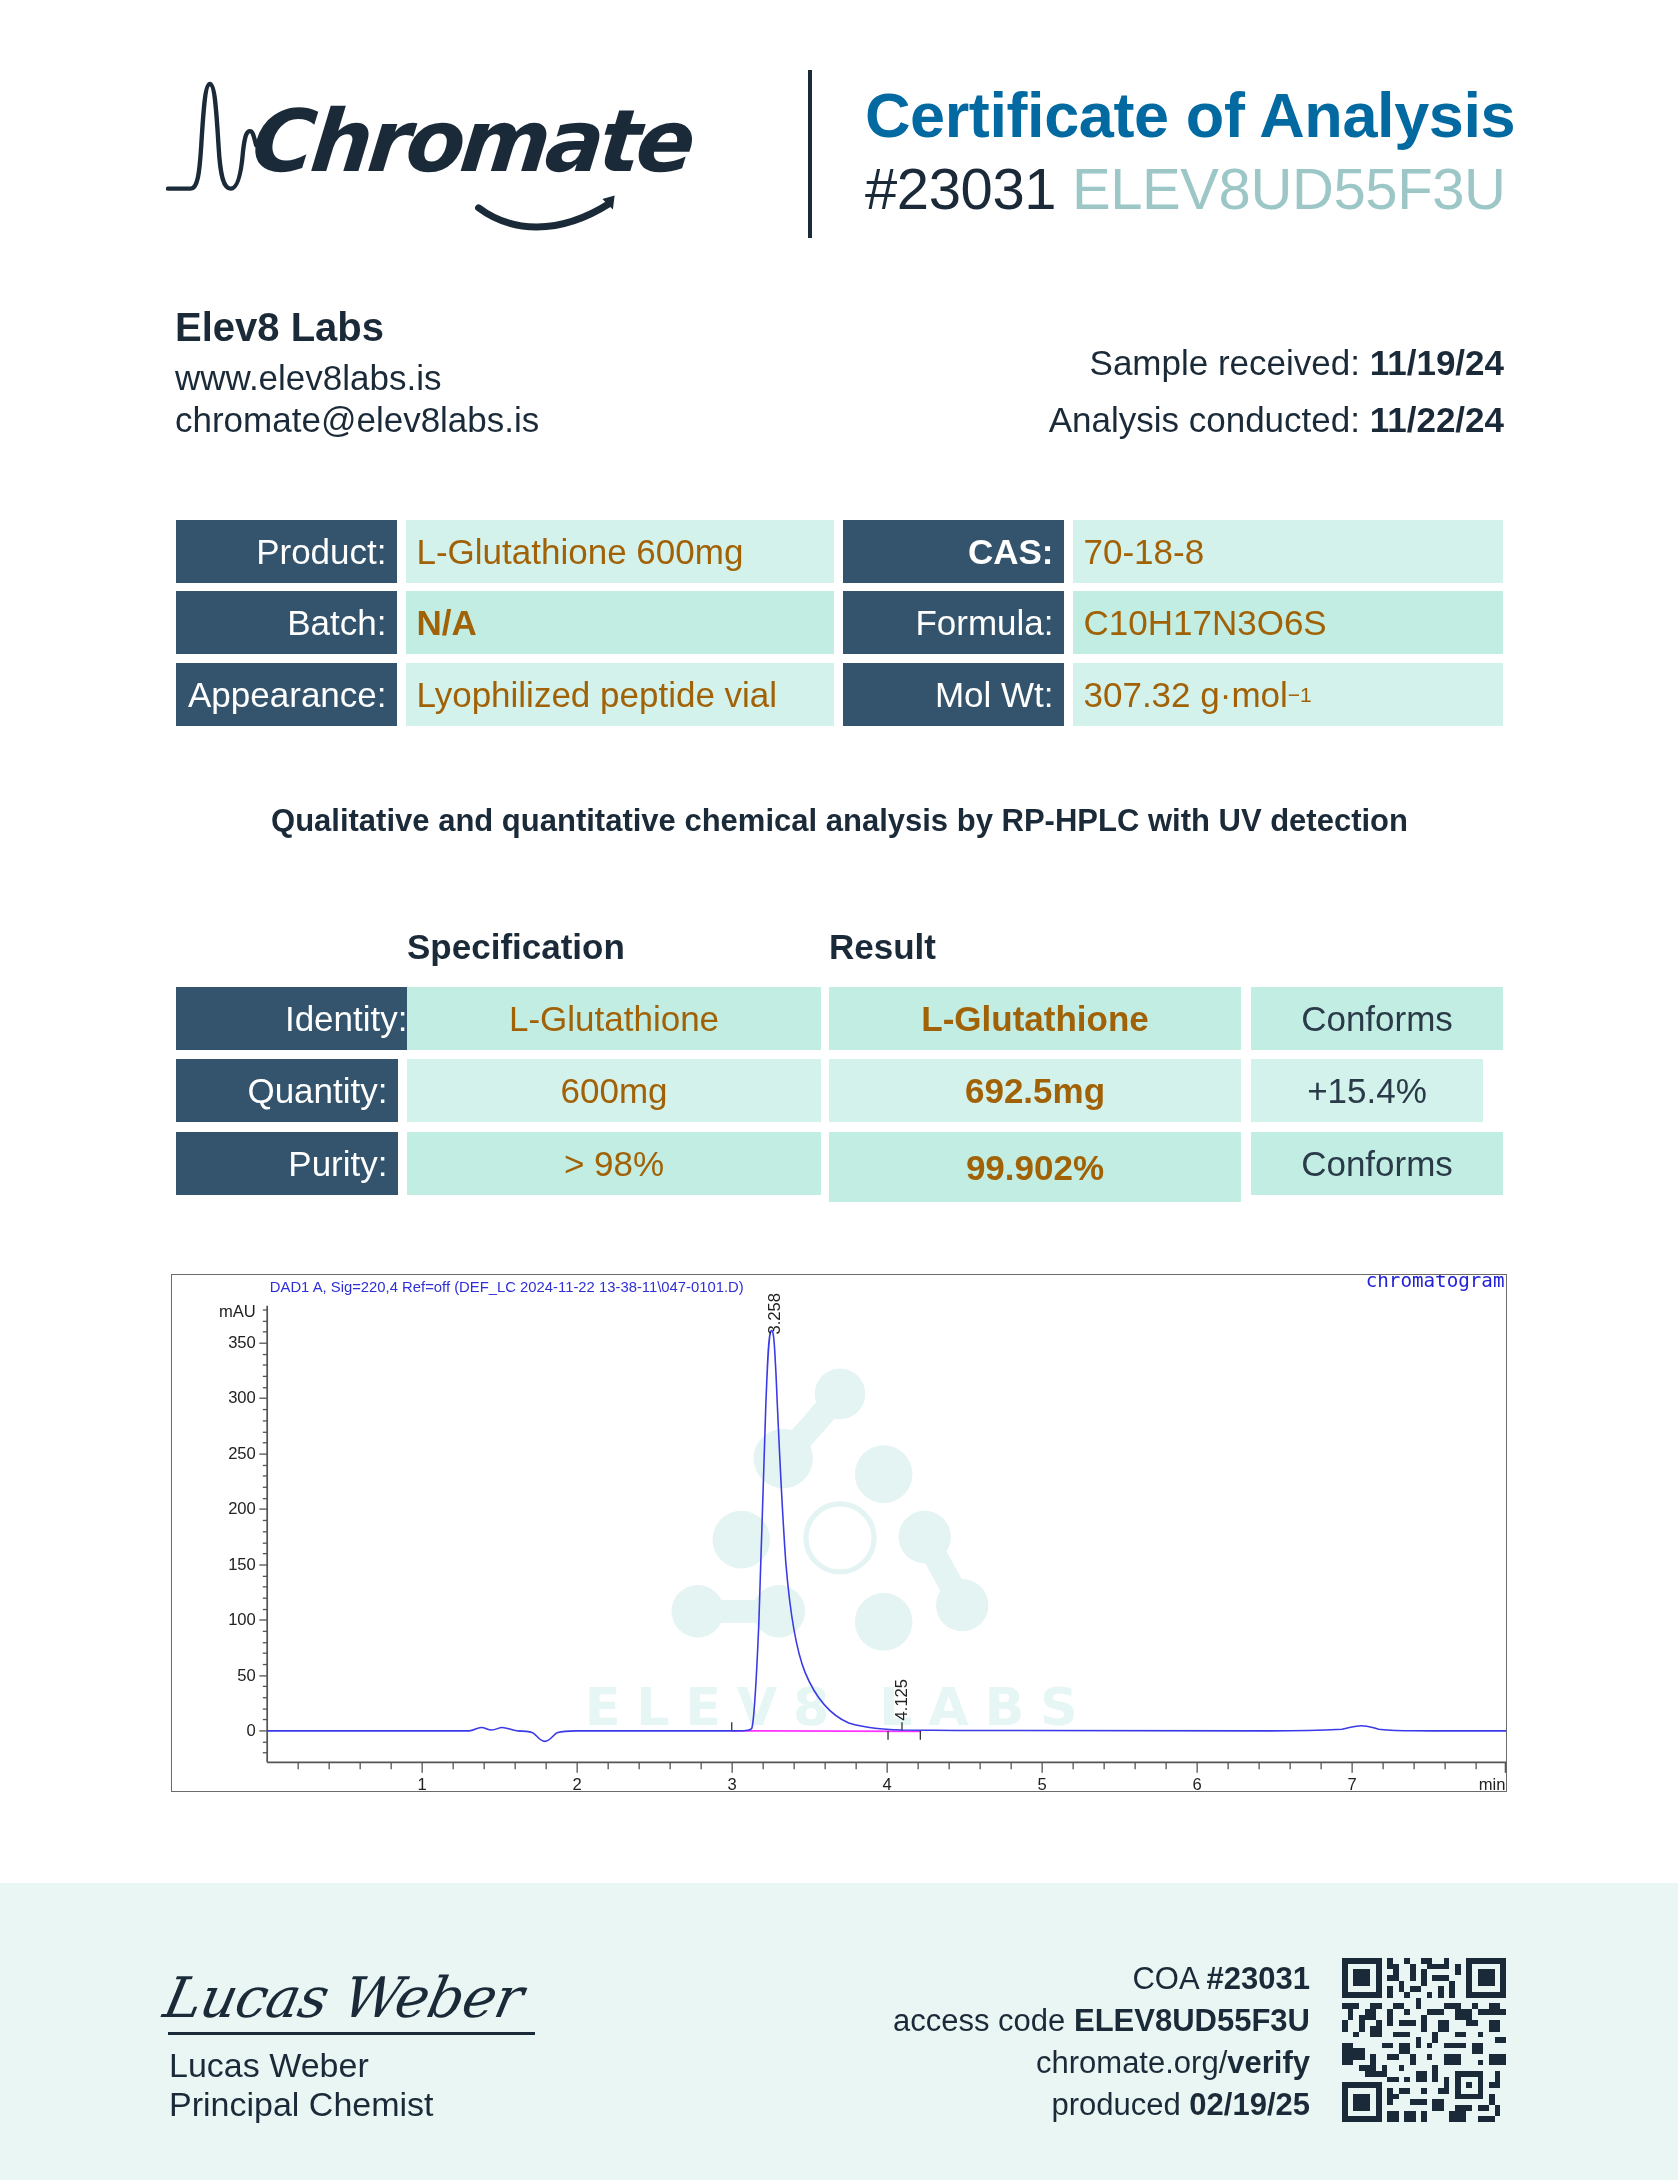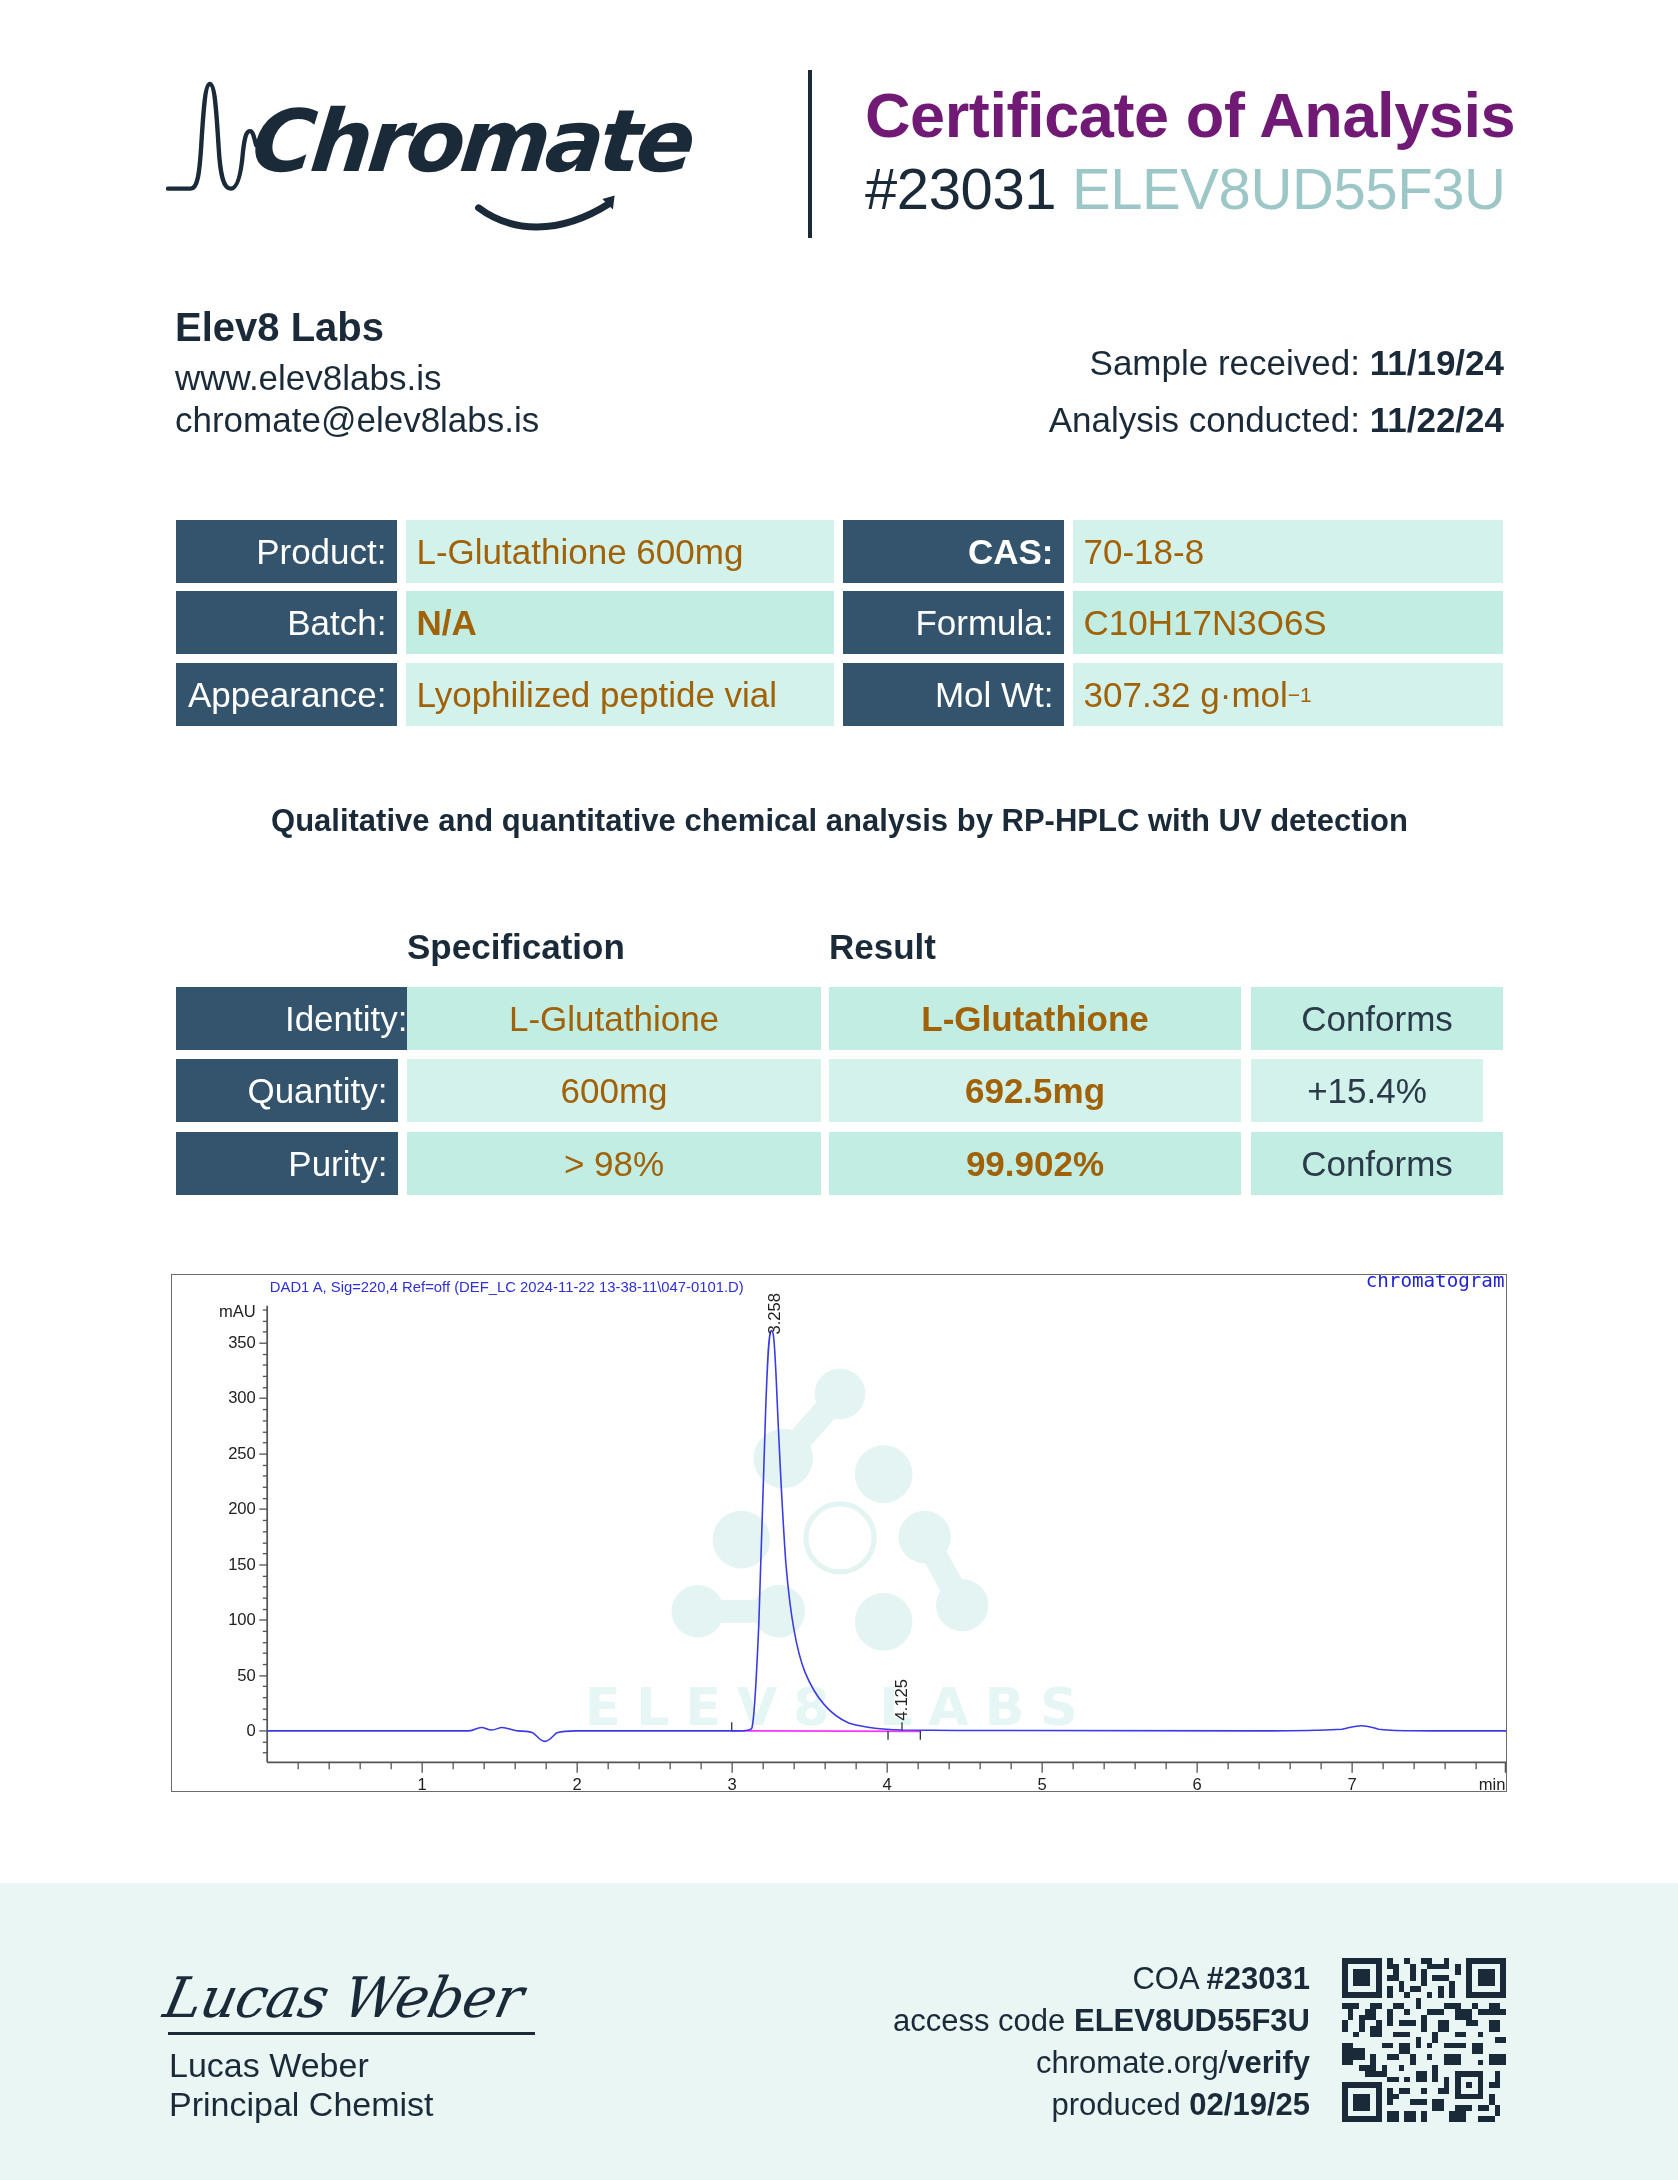--- a/index.html
+++ b/index.html
@@ -4,21 +4,21 @@
 <style>
   * { box-sizing: border-box; margin: 0; padding: 0; }
   html, body { width: 1679px; height: 2180px; background: #ffffff; }
   body { position: relative; font-family: "Liberation Sans", "DejaVu Sans", sans-serif; color: #1b2a38; overflow: hidden; }
   .abs { position: absolute; }
 
   
   .logo { left: 166px; top: 77px; width: 489px; height: 157px; }
   .logo-text { position: absolute; left: 253px; top: 98px; font-family: "DejaVu Sans", sans-serif; font-weight: bold; font-style: italic; font-size: 86px; letter-spacing: -4.4px; color: #1b2a38; line-height: 1; transform: skewX(-6deg); }
   .divider { left: 808px; top: 70px; width: 3.5px; height: 168px; background: #1b2a38; }
-  .coa-title { left: 865px; top: 84px; font-size: 63px; font-weight: bold; color: #701a75; line-height: 1; letter-spacing: -0.4px; }
+  .coa-title { left: 865px; top: 84px; font-size: 63px; font-weight: bold; color: #0369a1; line-height: 1; letter-spacing: -0.4px; }
   .coa-id { left: 865px; top: 160px; font-size: 58px; line-height: 1; letter-spacing: -0.4px; }
   .coa-id .num { color: #1b2a38; }
   .coa-id .code { color: #9dc7c7; }
 
   
   .lab-name { left: 175px; top: 307px; font-size: 40px; font-weight: bold; line-height: 1; }
   .lab-line { left: 175px; font-size: 35px; line-height: 1; }
   .date-line { right: 175px; font-size: 35px; line-height: 1; text-align: right; }
   .date-line b { font-weight: bold; }
 
@@ -115,21 +115,21 @@
   <div class="cell val bgB center bold" style="left:829px;top:987px;width:412px;height:63px;">L-Glutathione</div>
   <div class="cell val bgB center light" style="left:1251px;top:987px;width:252px;height:63px;">Conforms</div>
 
   <div class="cell lbl" style="left:176px;top:1059px;width:222px;height:63px;">Quantity:</div>
   <div class="cell val bgA center" style="left:407px;top:1059px;width:414px;height:63px;">600mg</div>
   <div class="cell val bgA center bold" style="left:829px;top:1059px;width:412px;height:63px;">692.5mg</div>
   <div class="cell val bgA center light" style="left:1251px;top:1059px;width:232px;height:63px;">+15.4%</div>
 
   <div class="cell lbl" style="left:176px;top:1132px;width:222px;height:63px;">Purity:</div>
   <div class="cell val bgB center" style="left:407px;top:1132px;width:414px;height:63px;">&gt; 98%</div>
-  <div class="cell val bgB center bold" style="left:829px;top:1132px;width:412px;height:63px;">99.902%</div>
+  <div class="cell val bgB center bold" style="left:829px;top:1132px;width:412px;height:70px;">99.902%</div>
   <div class="cell val bgB center light" style="left:1251px;top:1132px;width:252px;height:63px;">Conforms</div>
 </div>
 
 <div class="abs chart-box">
   <svg class="chart-svg" width="1336" height="518" viewBox="0 0 1530 593">
 
     <g opacity="1">
       <g fill="#e3f4f2">
         <circle cx="765" cy="136" r="29"></circle>
         <path d="M765,136 L700,210" stroke="#e3f4f2" stroke-width="28" stroke-linecap="round"></path>

